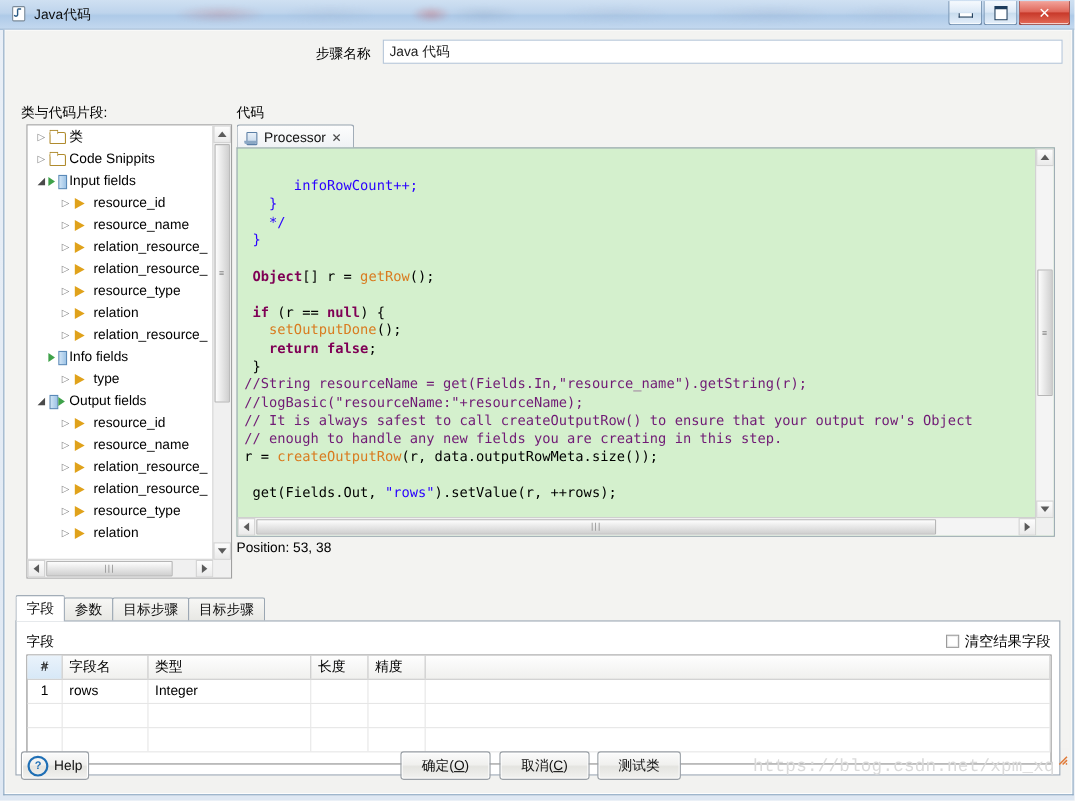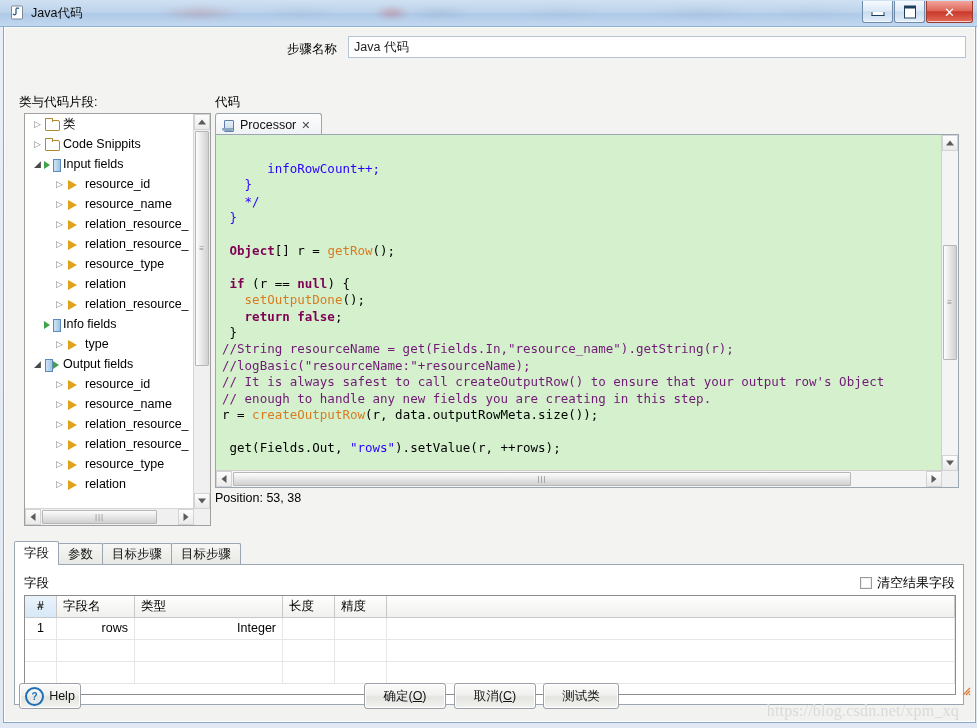--- a/index.html
+++ b/index.html
@@ -159,40 +159,40 @@
   .grid{position:absolute;left:9px;top:30px;width:932px;height:100px;
         border:1px solid #8c8c8c;box-sizing:border-box;background:#fff;}
   .grid-head{display:flex;height:21px;background:linear-gradient(180deg,#fefefe,#f0f0ee);
              border-bottom:1px solid #c8c8c8;}
   .gh{border-right:1px solid #c8c8c8;box-sizing:border-box;font-size:12.5px;color:#000;
       padding:2px 6px;line-height:17px;position:relative;}
   .gh.num{background:linear-gradient(180deg,#eaf3fb,#d7e8f7);text-align:center;padding:2px 0;}
   .gh.num .caret{position:absolute;left:50%;top:0px;transform:translateX(-50%);font-size:7px;color:#555;}
   .grow{display:flex;height:21px;border-bottom:1px solid #e6e6e6;}
   .gc{border-right:1px solid #e6e6e6;box-sizing:border-box;font-size:12.5px;color:#000;
-      padding:2px 6px;line-height:17px;text-align:right;}
+      padding:2px 6px;line-height:17px;}
   .gc.num{text-align:center;padding:2px 0;}
   .grow.empty .gc{color:transparent;}
 
   
   .btnbar{position:absolute;left:1px;top:655px;width:967px;height:38px;}
   .btn{position:absolute;top:0;height:26px;border:1px solid #9aa0a6;border-radius:3px;
     background:linear-gradient(180deg,#fbfbfb 0%,#f0f0ee 46%,#e4e4e0 54%,#f2f2f0 100%);
     font-size:12.5px;color:#111;display:flex;align-items:center;justify-content:center;
     box-sizing:border-box;box-shadow:inset 0 0 0 1px #fff;}
   .btn .u{text-decoration:underline;}
   .help-btn{left:13px;width:62px;gap:5px;}
   .qmark{width:15px;height:15px;border-radius:50%;border:2px solid #1f6fb5;color:#1f6fb5;
          font-size:10px;font-weight:bold;display:flex;align-items:center;justify-content:center;}
   .ok-btn{left:358px;width:82px;}
   .cancel-btn{left:448px;width:82px;}
   .test-btn{left:537px;width:76px;}
 
-  .watermark{position:absolute;right:18px;bottom:8px;font-size:16px;color:#dadada;
-             font-family:Liberation Serif, serif;letter-spacing:.2px;
+  .watermark{position:absolute;right:18px;bottom:22px;font-size:16px;color:#dadada;
+             font-family:Liberation Mono, monospace;letter-spacing:.2px;
              pointer-events:none;white-space:nowrap;}
   .resize-grip{position:absolute;right:4px;bottom:26px;width:12px;height:12px;}
 </style>
 </head>
 <body>
 
 <div id="app">
 
   <div class="titlebar">
     <div class="tb-noise"></div>

